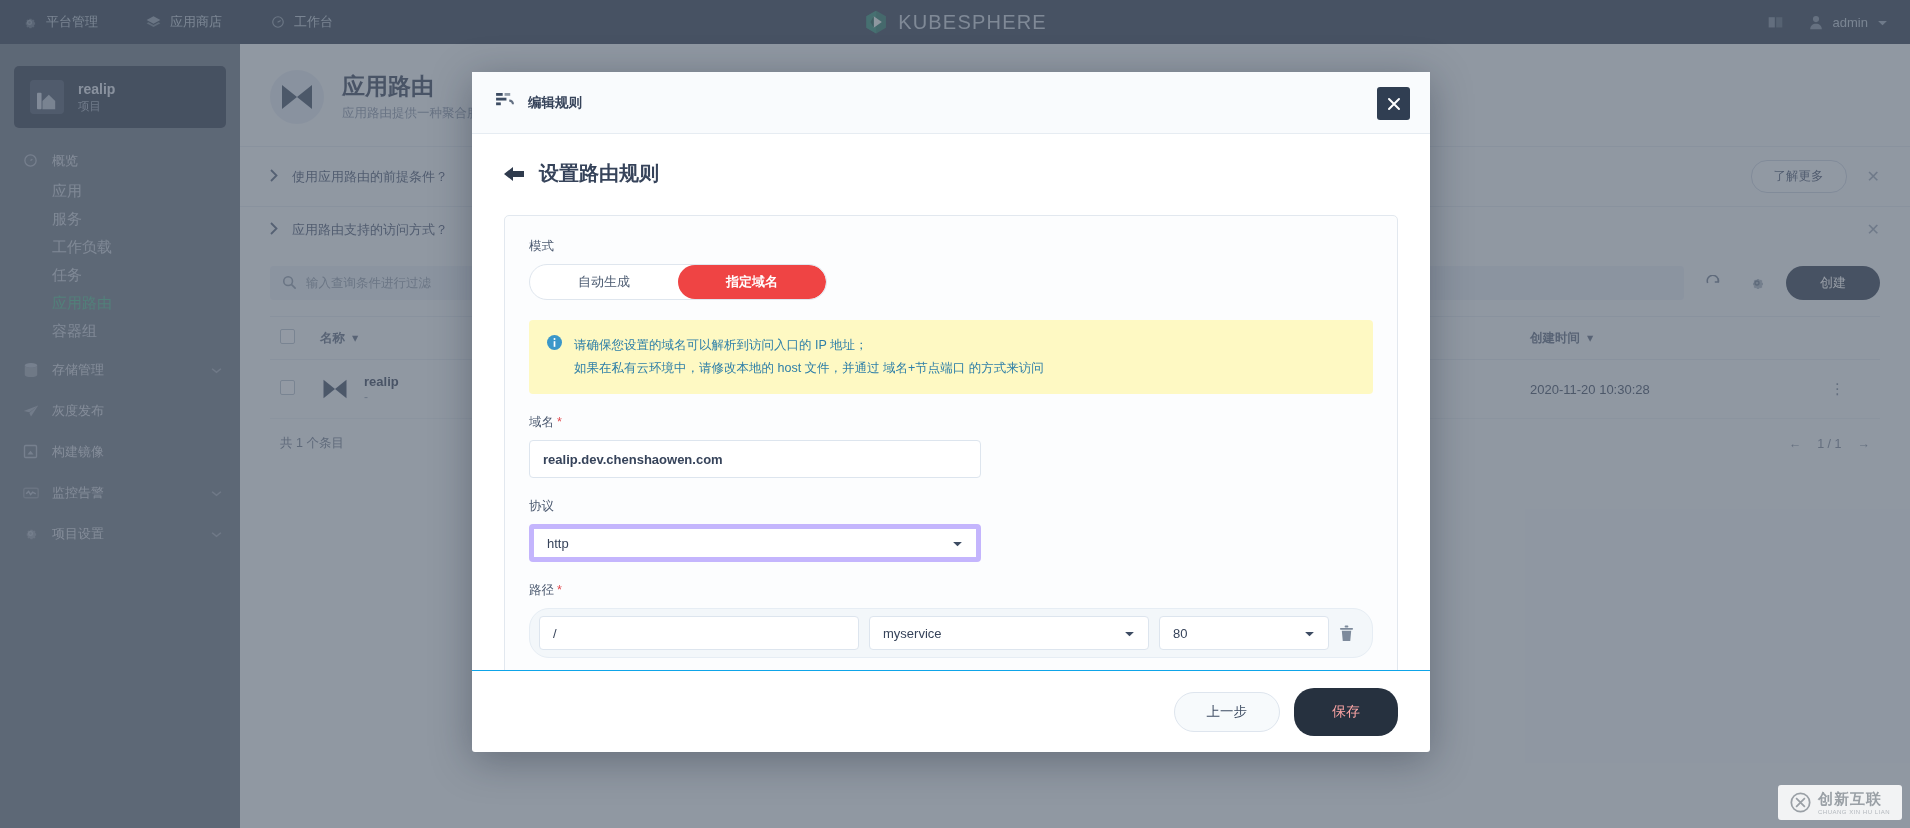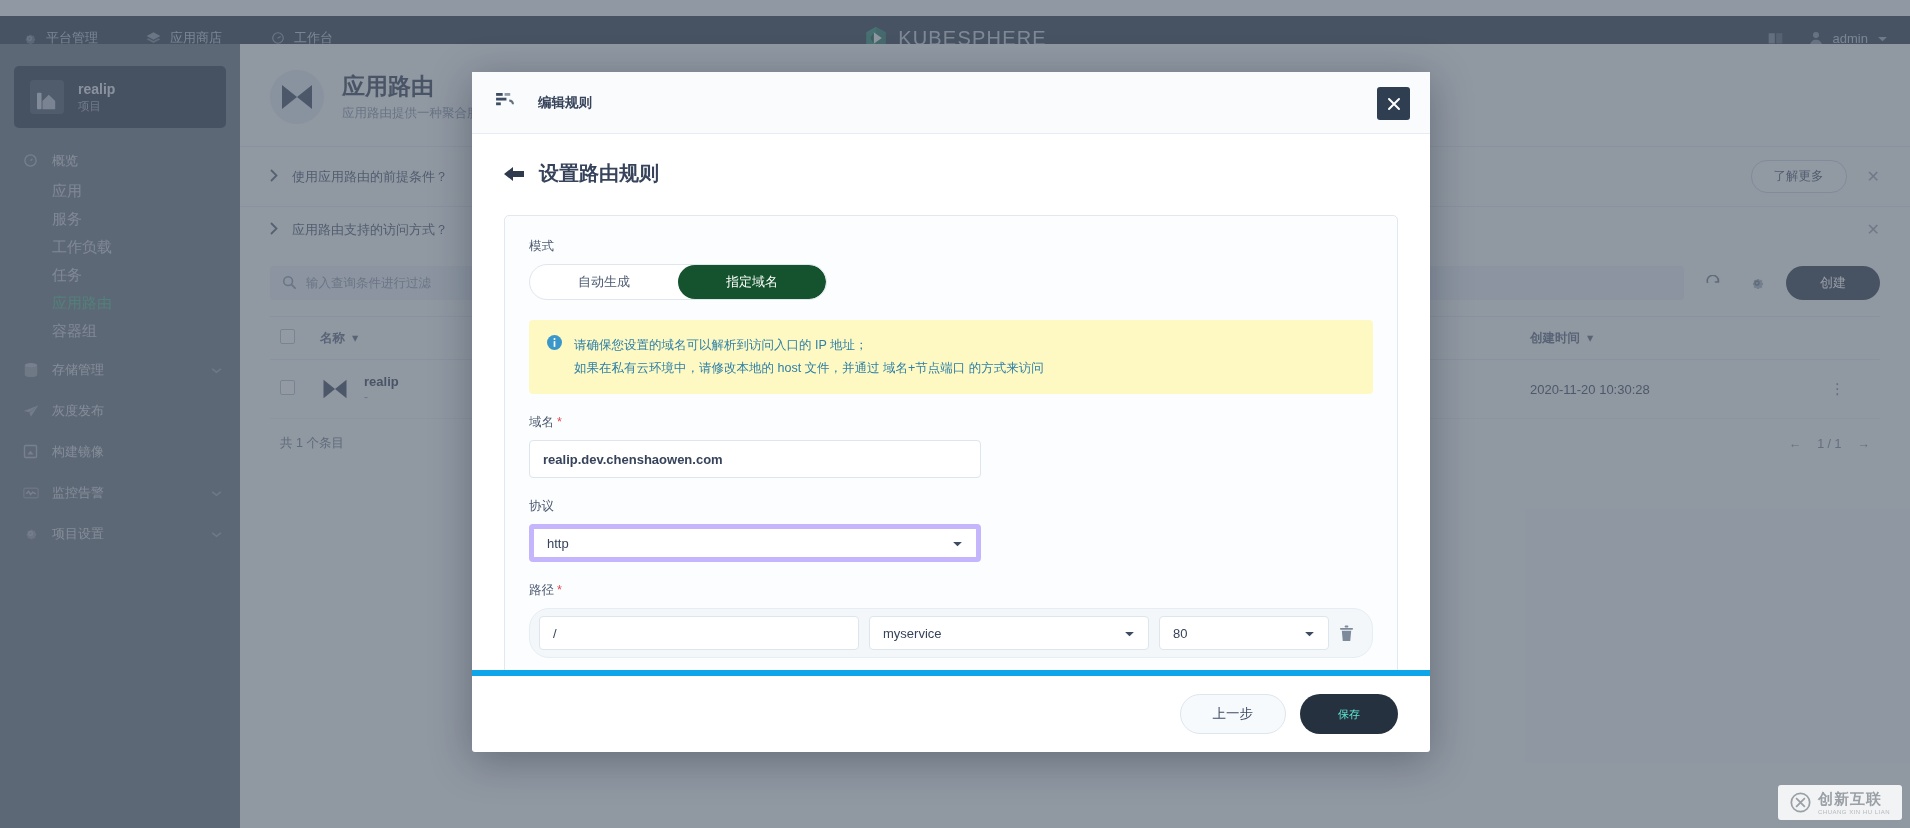--- a/index.html
+++ b/index.html
@@ -9,21 +9,21 @@
     overflow: hidden;
   }
   body { position: relative; background: #6b7684; }
 
   
   .app { position: absolute; inset: 0; background: #eff4f9; }
   .dim-overlay { position: absolute; inset: 0; background: rgba(85,95,110,0.62); z-index: 50; }
 
   
   .topnav {
-    position: absolute; top: 16px; left: 0; right: 0; height: 44px;
+    position: absolute; top: 0; left: 0; right: 0; height: 44px;
     background: #303e52; display: flex; align-items: center;
   }
   .topnav-left { display: flex; align-items: center; padding-left: 22px; gap: 0px; }
   .nav-item {
     display: flex; align-items: center; gap: 9px;
     color: #b6c2cf; font-size: 13px; padding: 0 28px 0 0; margin-right: 20px;
     cursor: pointer; white-space: nowrap;
   }
   .nav-ico { width: 15px; height: 15px; display: inline-flex; align-items: center; justify-content: center; opacity: .78; }
   .nav-ico svg { display: block; }
@@ -106,21 +106,21 @@
 
   
   .modal {
     position: absolute; z-index: 100; left: 472px; top: 72px;
     width: 958px; height: 680px; background: #fff;
     border-radius: 3px; box-shadow: 0 8px 40px rgba(20,30,45,.35);
     display: flex; flex-direction: column;
   }
   .modal-head {
     height: 62px; background: #f9fbfd; border-bottom: 1px solid #e6ecf2;
-    display: flex; align-items: center; padding: 0 24px; gap: 23px;
+    display: flex; align-items: center; padding: 0 24px; gap: 13px;
   }
   .modal-head-title { font-size: 13.5px; color: #36435a; font-weight: bold; }
   .close-btn {
     position: absolute; right: 20px; top: 15px; width: 33px; height: 33px;
     background: #303e52; border-radius: 3px; display: flex; align-items: center;
     justify-content: center; cursor: pointer; border: none;
   }
   .modal-body { flex: 1; padding: 26px 32px 0 32px; overflow: hidden; }
   .step-title { display: flex; align-items: center; gap: 15px; margin-bottom: 28px; }
   .step-title h2 { font-size: 20px; color: #36435a; font-weight: bold; }
@@ -132,21 +132,21 @@
 
   .seg {
     display: inline-flex; border: 1px solid #dfe6ee; border-radius: 18px;
     background: #fff; overflow: hidden; padding: 0;
   }
   .seg button {
     border: none; background: transparent; font-family: inherit;
     font-size: 13px; color: #4b5a70; height: 34px; padding: 0 48px; cursor: pointer;
     border-radius: 18px;
   }
-  .seg button.on { background: #14532d; color: #fff; font-weight: normal; }
+  .seg button.on { background: #ef4444; color: #fff; font-weight: bold; }
 
   .notice {
     margin-top: 20px; background: #fef9c3; border-radius: 4px;
     padding: 14px 18px; display: flex; gap: 12px;
   }
   .notice-ico { flex: none; margin-top: 1px; }
   .notice p { font-size: 12.5px; color: #2e7fa8; line-height: 1.85; }
 
   .row-group { margin-top: 20px; }
   .inp {
@@ -175,30 +175,30 @@
   .path-sel {
     height: 34px; border: 1px solid #dde5ee; border-radius: 4px; background: #fff;
     display: flex; align-items: center; padding: 0 13px; font-size: 13px;
     color: #36435a; cursor: pointer;
   }
   .path-sel.svc { flex: 0 0 280px; }
   .path-sel.port { flex: 0 0 170px; }
   .trash { margin-left: auto; margin-right: 10px; cursor: pointer; display: flex; }
 
   .modal-foot {
-    height: 82px; border-top: 6px solid #0ea5e9; display: flex; align-items: center;
+    height: 82px; border-top: 1px solid #0ea5e9; display: flex; align-items: center;
     justify-content: flex-end; gap: 14px; padding: 12px 32px;
   }
   .btn-prev {
     border: 1px solid #dee5ee; background: #f7fafc; border-radius: 20px; height: 40px;
     padding: 0 32px; font-size: 13.5px; color: #3f4d63; cursor: pointer; font-family: inherit;
   }
   .btn-save {
-    border: none; background: #26313f; color: #5eead4; border-radius: 20px; height: 40px;
-    padding: 0 38px; font-size: 11px; cursor: pointer; font-family: inherit;
+    border: none; background: #26313f; color: #fca5a5; border-radius: 20px; height: 48px;
+    padding: 0 38px; font-size: 14px; cursor: pointer; font-family: inherit;
   }
 
   
   .wm {
     position: absolute; right: 8px; bottom: 8px; z-index: 200;
     display: flex; align-items: center; gap: 7px; background: rgba(255,255,255,.88);
     padding: 5px 12px; border-radius: 3px;
   }
   .wm-txt { font-size: 15px; color: #9aa0a6; font-weight: bold; letter-spacing: 1px; }
   .wm-sub { font-size: 6px; color: #b3b8bd; letter-spacing: .5px; }

